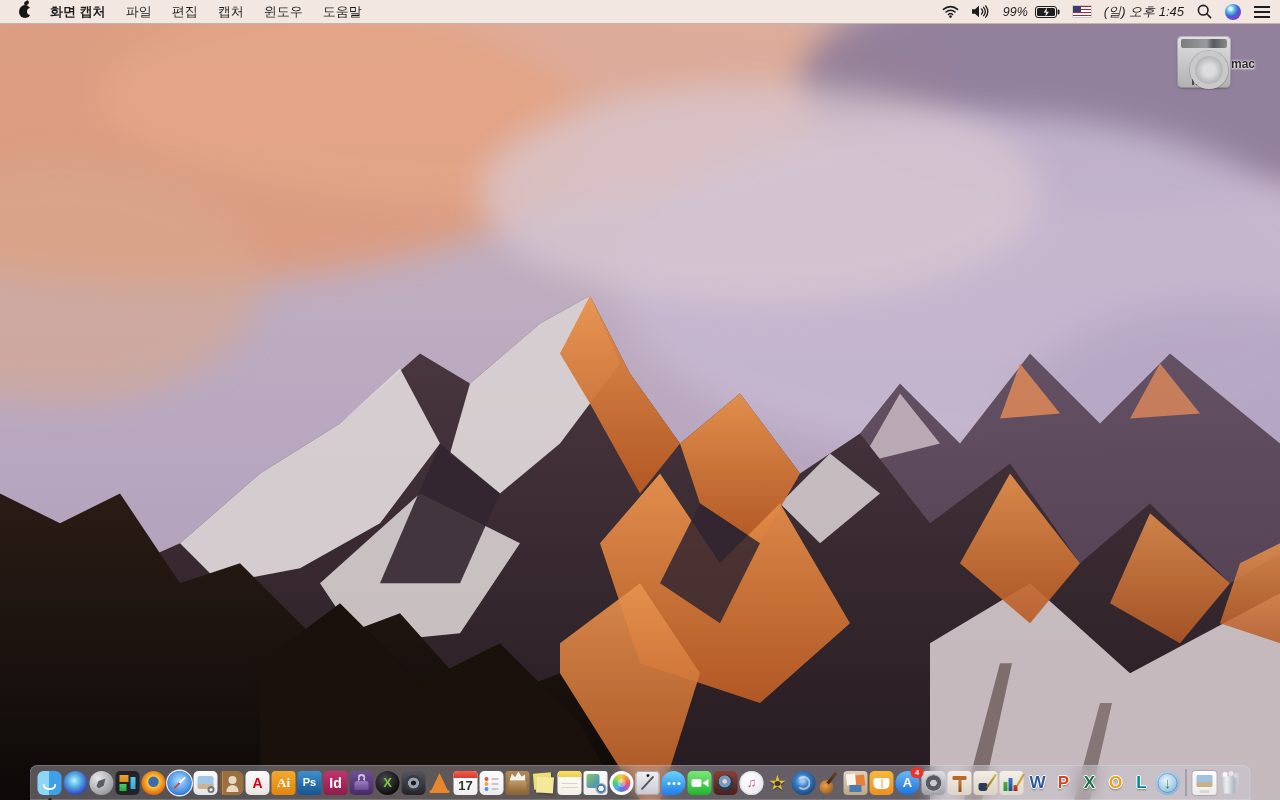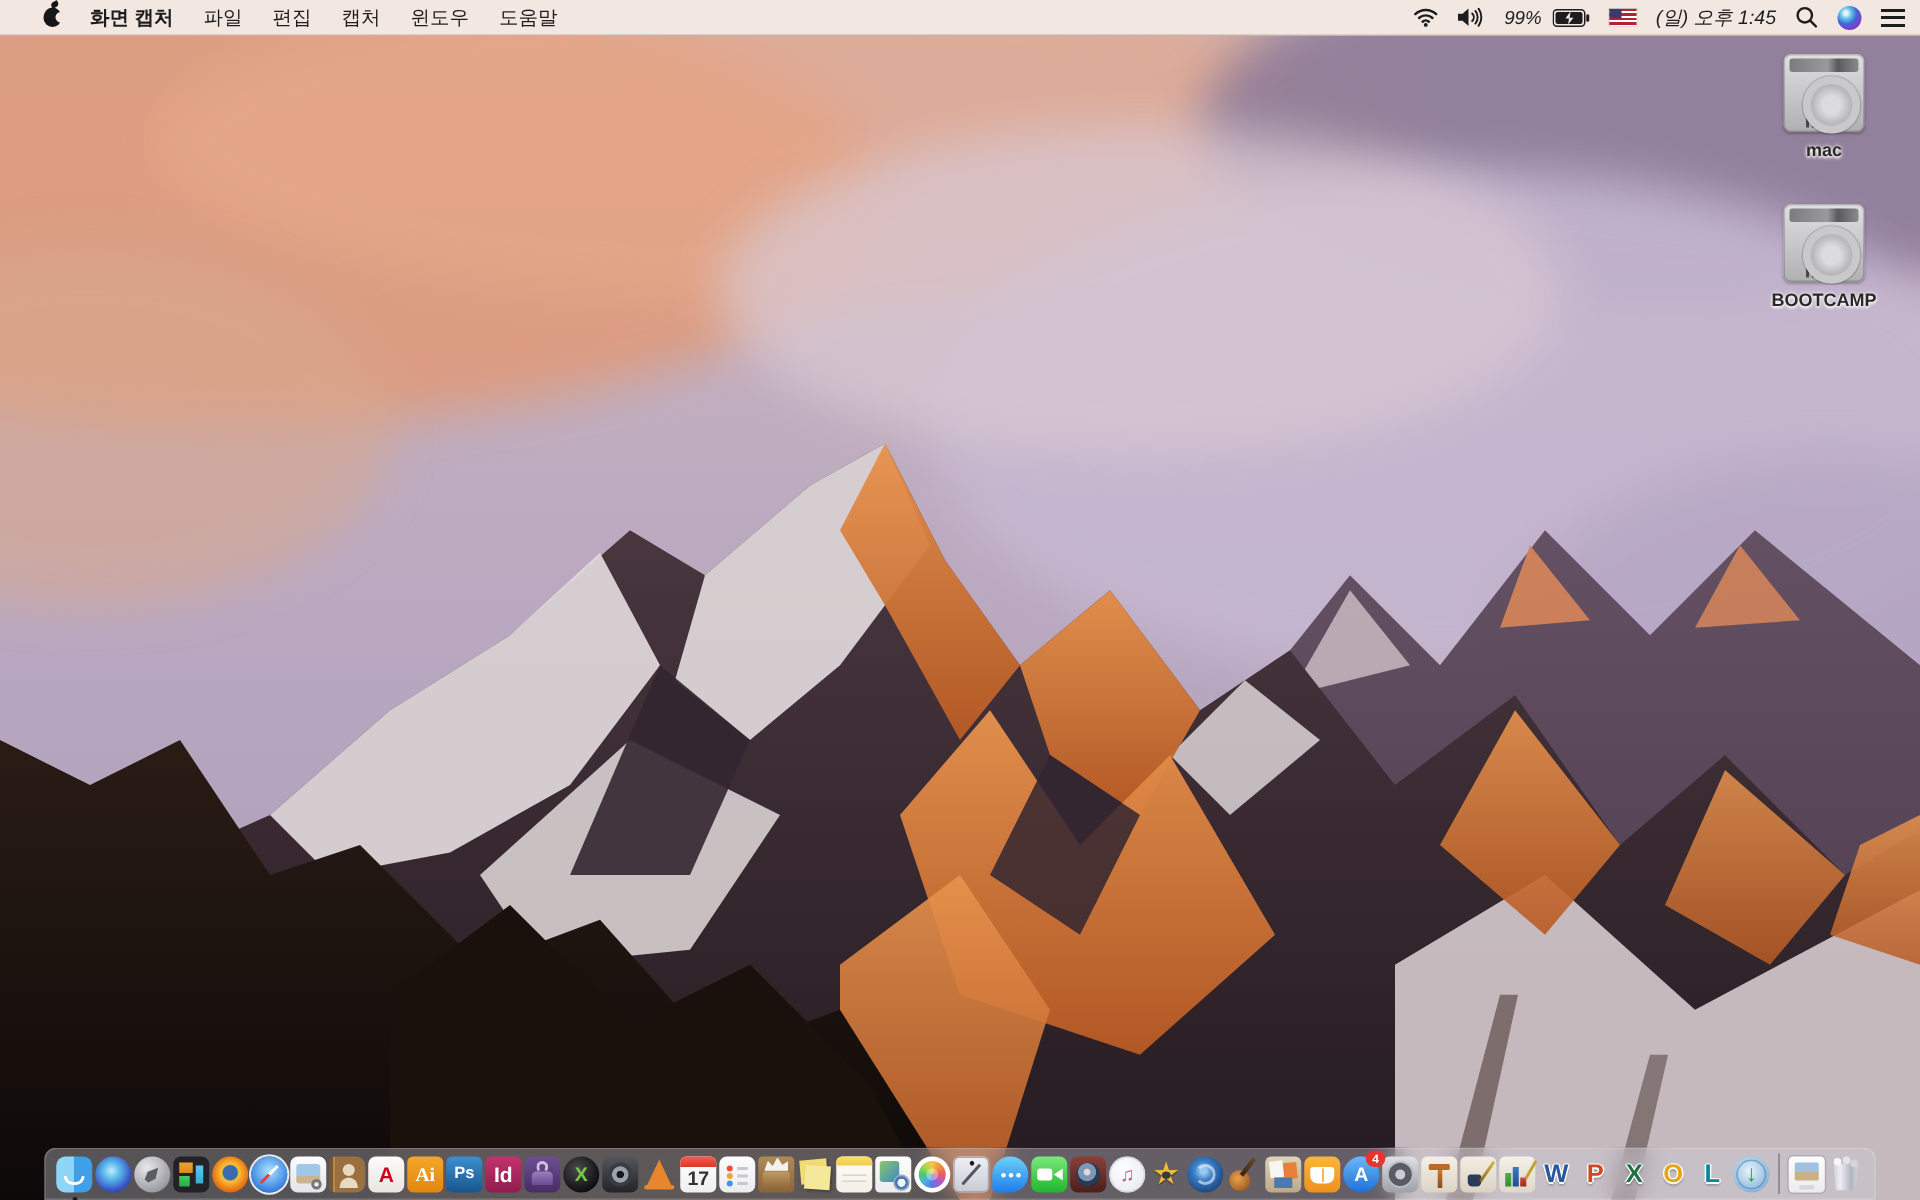--- a/index.html
+++ b/index.html
@@ -8,41 +8,41 @@
   .screen{position:absolute;inset:0;}
 
   
   .wallpaper{position:absolute;left:0;top:24px;width:1280px;height:776px;}
 
   
   .menubar{position:absolute;left:0;top:0;width:1280px;height:24px;box-sizing:border-box;
     background:var(--menubar-bg,#f3e7e2);border-bottom:1px solid rgba(110,80,75,.35);
     display:flex;align-items:center;justify-content:space-between;
     font-size:13px;color:var(--menubar-text,#1d1d1f);z-index:30;}
-  .mb-left{display:flex;align-items:center;height:100%;padding-left:22px;}
+  .mb-left{display:flex;align-items:center;height:100%;padding-left:12px;}
   .mb-apple{display:flex;align-items:center;justify-content:center;width:26px;height:100%;}
   .apple-body{position:relative;display:block;width:12px;height:13px;background:#161616;border-radius:6px 6px 6px 6px / 7px 7px 6px 6px;}
   .apple-body::before{content:"";position:absolute;right:-3px;top:3px;width:7px;height:7px;border-radius:50%;background:var(--menubar-bg,#f3e7e2);}
   .apple-body::after{content:"";position:absolute;left:5px;top:-4px;width:5px;height:4px;background:#161616;border-radius:60% 5% 60% 5%;transform:rotate(-25deg);}
   .mb-menus{display:flex;align-items:center;height:100%;}
   .mb-item{padding:0 10px;line-height:23px;white-space:nowrap;}
   .mb-item.active{font-weight:700;padding-left:12px;}
   .mb-right{display:flex;align-items:center;height:100%;padding-right:10px;gap:13px;}
   .st{display:flex;align-items:center;justify-content:center;font-style:italic;}
   .pct{font-size:12.5px;margin-right:-6px;}
   .flag{position:relative;width:18px;height:11px;background:repeating-linear-gradient(180deg,#b22234 0 1.5px,#fff 1.5px 3px);box-shadow:0 0 0 .5px rgba(0,0,0,.25);}
   .flag::before{content:"";position:absolute;left:0;top:0;width:8px;height:6px;background:#3c3b6e;}
   .clock{font-size:13px;white-space:nowrap;}
   .siri-orb{width:16px;height:16px;border-radius:50%;
     background:radial-gradient(circle at 35% 30%,#eaf6ff 0 8%,#6ecbe8 22%,#3a66d8 48%,#8a3ac8 72%,#1a2a6a 100%);}
   .nc-list{width:16px;height:12px;background:repeating-linear-gradient(180deg,#1d1d1f 0 2px,transparent 2px 5px);}
 
   
   .dt-col{position:absolute;top:36px;right:14px;width:100px;display:flex;flex-direction:column;align-items:center;z-index:10;}
-  .dt-icon{display:flex;flex-direction:column;align-items:center;margin-bottom:29px;cursor:pointer;}
+  .dt-icon{display:flex;flex-direction:row;align-items:center;margin-bottom:29px;cursor:pointer;}
   .dt-art{display:block;position:relative;}
   .drive .dt-art{width:54px;height:52px;border-radius:5px;
     background-image:repeating-linear-gradient(90deg,#4a4a4c 0 2px,rgba(0,0,0,0) 2px 4px),linear-gradient(#e0e0e1,#b0b0b3);
     background-size:24px 6px,100% 100%;background-position:center bottom 3px,0 0;background-repeat:no-repeat;
     box-shadow:inset 0 0 0 1px rgba(0,0,0,.18),0 1px 2px rgba(0,0,0,.25);}
   .drive .dt-art::before{content:"";position:absolute;top:3px;left:4px;right:4px;height:9px;border-radius:2px;
     background:linear-gradient(90deg,#7c7c7e,#9a9a9c 55%,#5a5a5c 70%,#8a8a8c);}
   .drive .dt-art::after{content:"";position:absolute;left:50%;top:29px;width:28px;height:28px;margin:-14px 0 0 -14px;border-radius:50%;
     border:5px solid #c9c9cb;background:radial-gradient(circle,#dcdcde 0 30%,#b8b8ba 65%);box-shadow:0 0 0 1px rgba(0,0,0,.15);}
   .audio .dt-art{width:56px;height:56px;background:#f5f5f5;border-radius:2px;
@@ -301,24 +301,20 @@
       <span class="st siri-orb"></span>
       <span class="st nc-list"></span>
     </div>
   </div>
 
   <div class="dt-col">
     <div class="dt-icon drive">
         <span class="dt-art"></span>
         <span class="dt-label">mac</span>
       </div>
-      <div class="dt-icon drive">
-        <span class="dt-art"></span>
-        <span class="dt-label">BOOTCAMP</span>
-      </div>
   </div>
 
   <div class="dock">
     <div style="display:flex;align-items:center">
       <div class="dk di-finder run">
           <span class="glyph"></span>
 
         </div>
         <div class="dk di-siri">
           <span class="glyph"></span>

